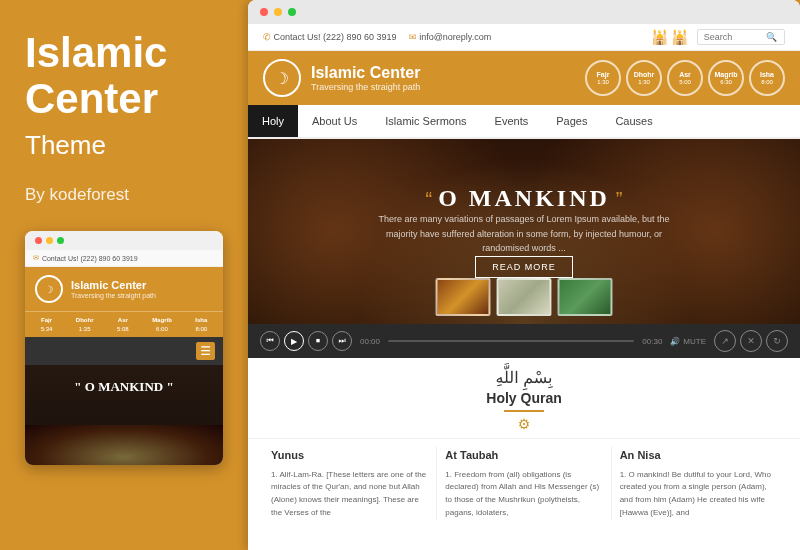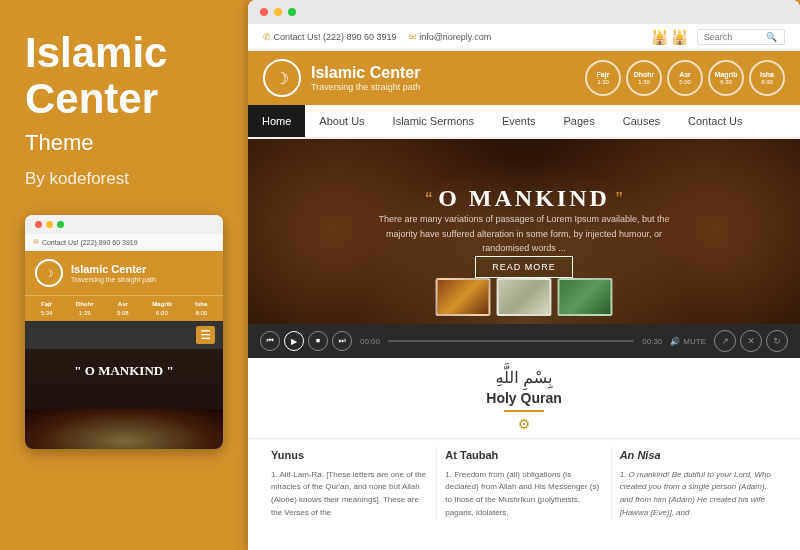--- a/index.html
+++ b/index.html
@@ -14,24 +14,24 @@
       padding: 30px 25px;
     }
     .left-title {
       font-size: 42px;
       font-weight: 900;
       color: #fff;
       line-height: 1.1;
       margin-bottom: 8px;
     }
     .left-subtitle {
-      font-size: 22px;
+      font-size: 26px;
       font-weight: 400;
       color: #fff;
-      margin-bottom: 13px;
+      margin-bottom: 24px;
     }
     .left-by {
       font-size: 17px;
       color: rgba(255,255,255,0.85);
       margin-bottom: 26px;
     }
 
     
     .mobile-mockup {
       background: #fff;
@@ -428,21 +428,21 @@
       padding: 8px 15px;
       background: #fff;
     }
     .surah-col {
       flex: 1;
       padding: 0 8px;
       border-right: 1px solid #eee;
       font-size: 8px;
       line-height: 1.6;
     }
-    .surah-col:last-child { border-right: none; font-style: italic; }
+    .surah-col:last-child { border-right: none; }
     .surah-name {
       font-size: 11px;
       font-weight: 700;
       color: #333;
       margin-bottom: 4px;
     }
     .surah-text { color: #666; }
   </style>
 </head>
 <body>
@@ -560,27 +560,26 @@
         <span class="ptime">6:30</span>
       </div>
       <div class="prayer-circle">
         <span class="pname">Isha</span>
         <span class="ptime">8:00</span>
       </div>
     </div>
   </div>
 
   <div class="site-nav">
-    <div class="nav-item active">Home</div>
+    <div class="nav-item active">Holy</div>
     <div class="nav-item">About Us</div>
     <div class="nav-item">Islamic Sermons</div>
     <div class="nav-item">Events</div>
     <div class="nav-item">Pages</div>
     <div class="nav-item">Causes</div>
-    <div class="nav-item">Contact Us</div>
   </div>
 
   <div class="hero-section">
     <div class="hero-bg-detail"></div>
     <div class="hero-content">
       <div style="display:flex; align-items:baseline; justify-content:center; gap:6px;">
         <span class="hero-quote-mark">“</span>
         <span class="hero-title">O MANKIND</span>
         <span class="hero-quote-mark">”</span>
       </div>

